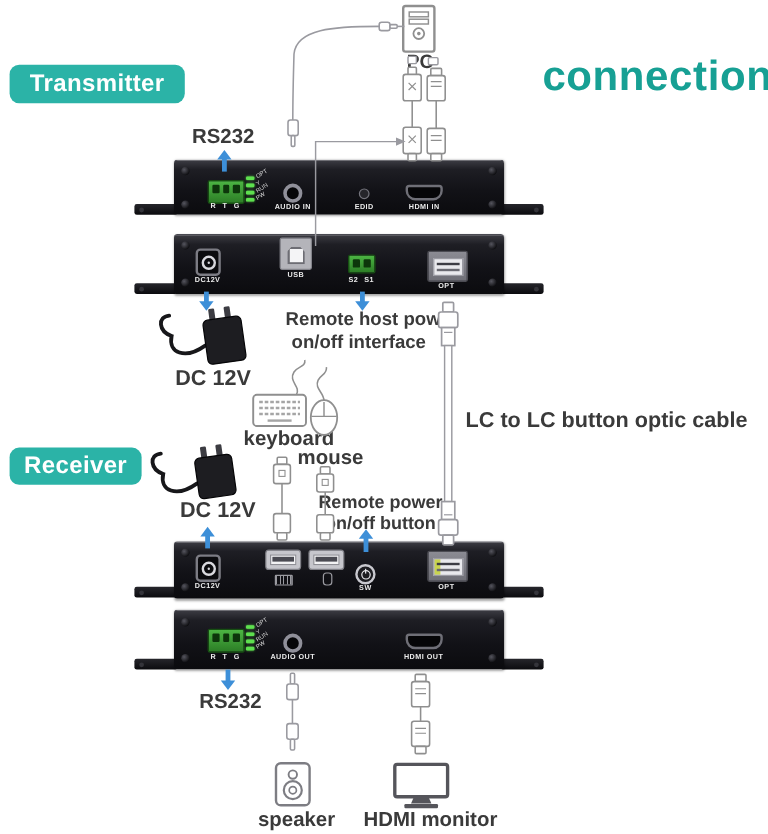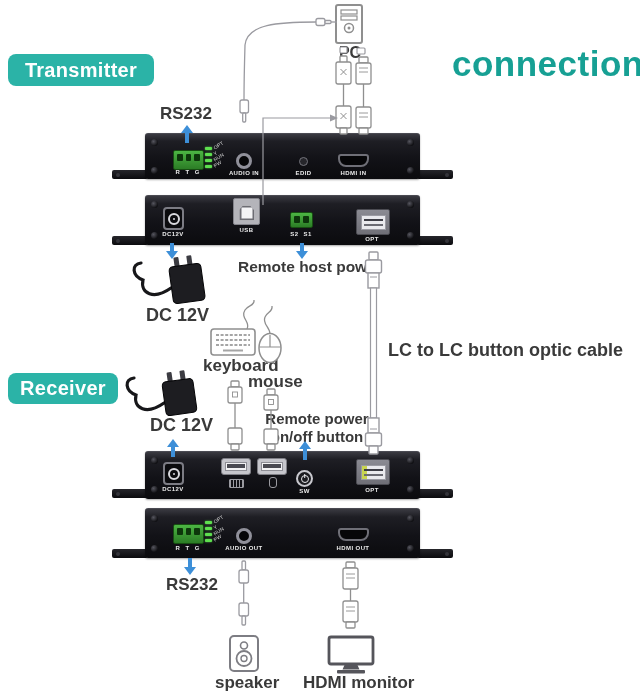--- a/index.html
+++ b/index.html
@@ -290,20 +290,21 @@
       <div class="stem"></div>
   </div>
   <div class="arrow down" style="left:295px;top:243px;height:16px;">
     <div class="head"></div>
       <div class="stem"></div>
   </div>
 
   <div class="alabel" style="left:146px;top:305px;font-size:18px;">DC 12V</div>
   <div class="alabel ctr" style="left:238px;top:257px;width:122px;font-size:15.5px;line-height:19px;">
     <div>Remote host power</div>
+    <div>on/off interface</div>
   </div>
   <div class="alabel ctr" style="left:203px;top:356px;width:60px;font-size:17px;">keyboard</div>
   <div class="alabel ctr" style="left:248px;top:372px;width:50px;font-size:17px;">mouse</div>
   <div class="alabel" style="left:388px;top:340px;font-size:18px;">LC to LC button optic cable</div>
   <div class="alabel" style="left:150px;top:415px;font-size:18px;">DC 12V</div>
   <div class="alabel ctr" style="left:261px;top:410px;width:112px;font-size:15px;line-height:18px;">
     <div>Remote power</div>
     <div>on/off button</div>
   </div>
 

